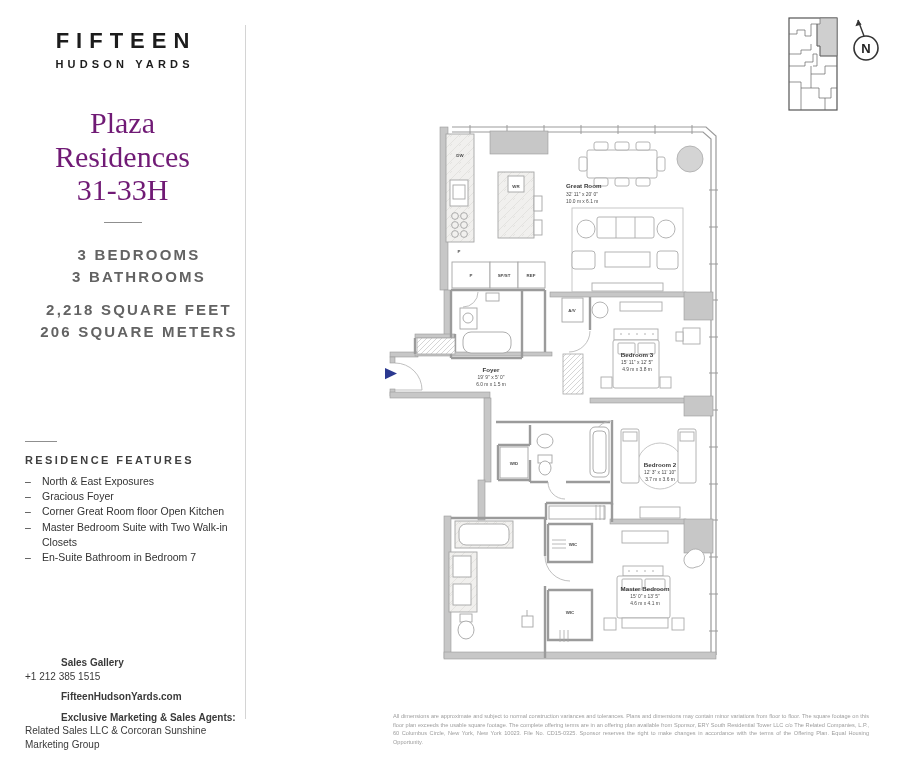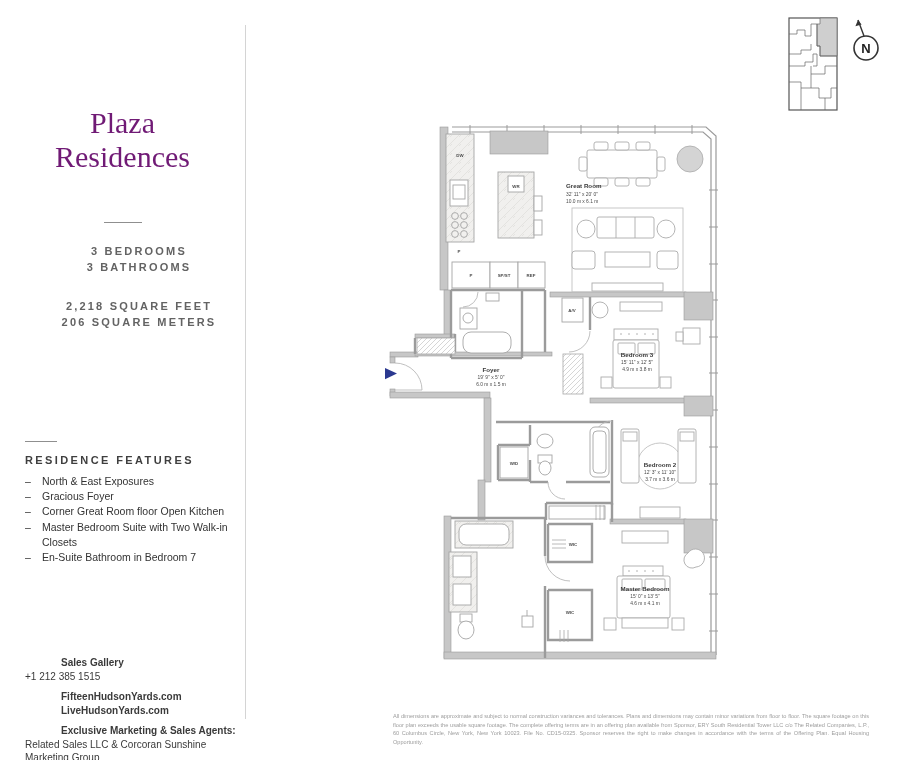--- a/index.html
+++ b/index.html
@@ -13,21 +13,21 @@
   .brand { position:absolute; left:0; top:28px; width:245px; text-align:center; color:#1c1c1c; }
   .brand-name { font-size:22px; font-weight:bold; letter-spacing:7px; text-indent:7px; }
   .brand-sub { font-size:11px; font-weight:bold; letter-spacing:4.2px; text-indent:4.2px; margin-top:4px; }
 
   .unit-title { position:absolute; left:0; top:106px; width:245px; text-align:center;
     font-family:"Liberation Serif", serif; font-size:30px; line-height:1.12; color:#701a75; }
 
   .divider-1 { position:absolute; left:104px; top:222px; width:38px; height:1px; background:#8f8f8f; }
 
   .stats { position:absolute; left:0; width:245px; text-align:center; color:#636363;
-    font-size:11px; font-weight:bold; letter-spacing:2.2px; line-height:1.45;padding-left:33px; }
+    font-size:15px; font-weight:bold; letter-spacing:2.2px; line-height:1.45;padding-left:33px; }
   .stats.beds { top:244px; }
   .stats.area { top:299px; }
 
   .divider-2 { position:absolute; left:25px; top:441px; width:32px; height:1px; background:#8f8f8f; }
   .features-heading { position:absolute; left:25px; top:454px; font-size:11px; font-weight:bold;
     letter-spacing:2.4px; color:#3f3f3f; }
   .features-list { position:absolute; left:25px; top:474px; width:215px; }
   .feature-row { display:flex; font-size:10.5px; color:#333; line-height:15.2px; }
   .feature-dash { width:17px; flex:0 0 17px; }
 
@@ -49,24 +49,29 @@
   
   .disclaimer { position:absolute; left:393px; top:712px; width:476px; font-size:5.6px;
     line-height:1.55; color:#9d9d9d; text-align:justify; }
 </style>
 </head>
 <body>
 
 <div class="page">
 
   <div class="sidebar">
+    <div class="brand">
+      <div class="brand-name">FIFTEEN</div>
+      <div class="brand-sub">HUDSON YARDS</div>
+    </div>
 
     <div class="unit-title">
       <div>Plaza</div>
       <div>Residences</div>
+      <div>31-33H</div>
     </div>
 
     <div class="divider-1"></div>
 
     <div class="stats beds">
       <div>3 BEDROOMS</div>
       <div>3 BATHROOMS</div>
     </div>
 
     <div class="stats area">
@@ -98,21 +103,20 @@
         <span class="feature-dash">–</span>
         <span>En-Suite Bathroom in Bedroom 7</span>
       </div>
     </div>
 
     <div class="contact">
       <div class="b">Sales Gallery</div>
       <div>+1 212 385 1515</div>
       <div class="gap"></div>
       <div class="b">FifteenHudsonYards.com</div>
-      <div class="b">LiveHudsonYards.com</div>
       <div class="gap"></div>
       <div class="b">Exclusive Marketing &amp; Sales Agents:</div>
       <div>Related Sales LLC &amp; Corcoran Sunshine Marketing Group</div>
     </div>
   </div>
 
   <div class="vrule"></div>
 
   <svg class="keyplan" width="72" height="110" viewBox="0 0 72 110">
     <g stroke="#555" stroke-width="1.2" fill="#fff">

